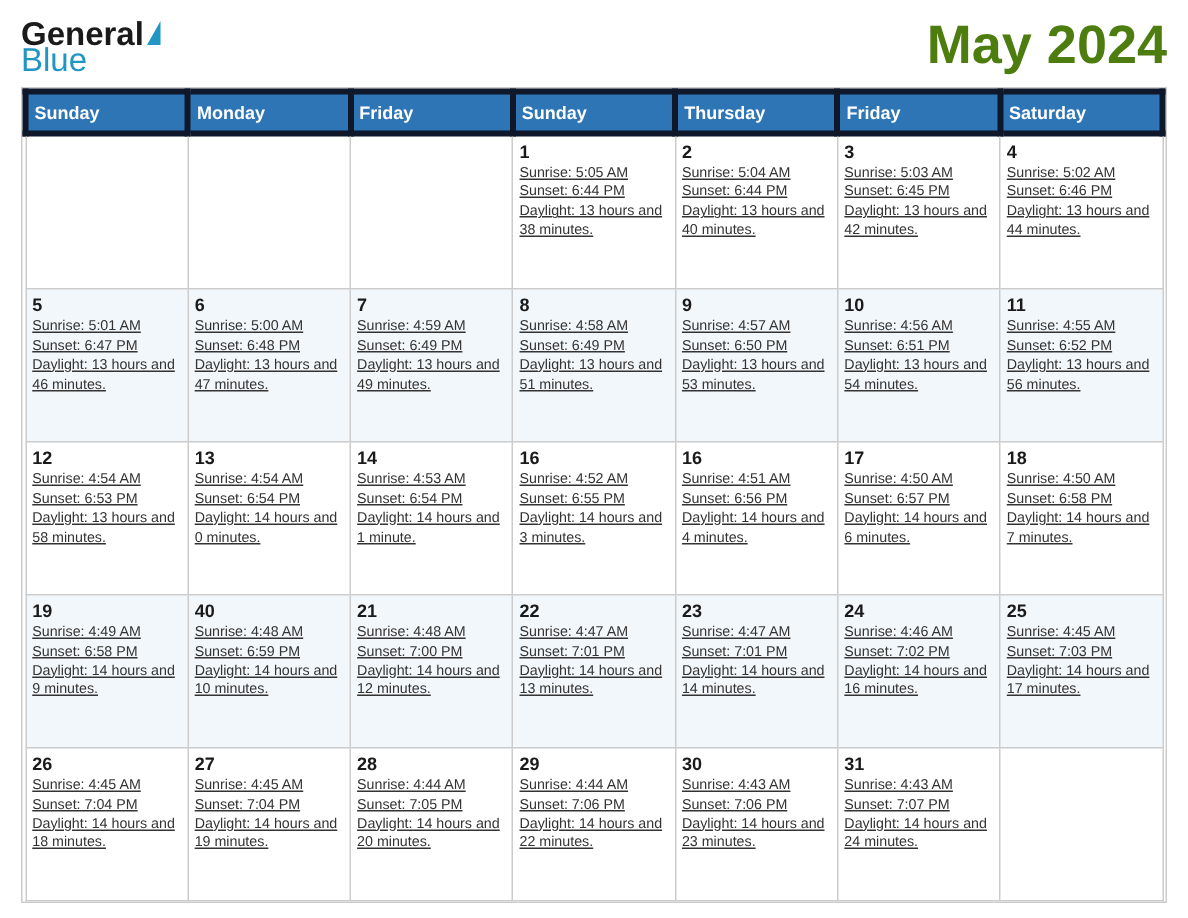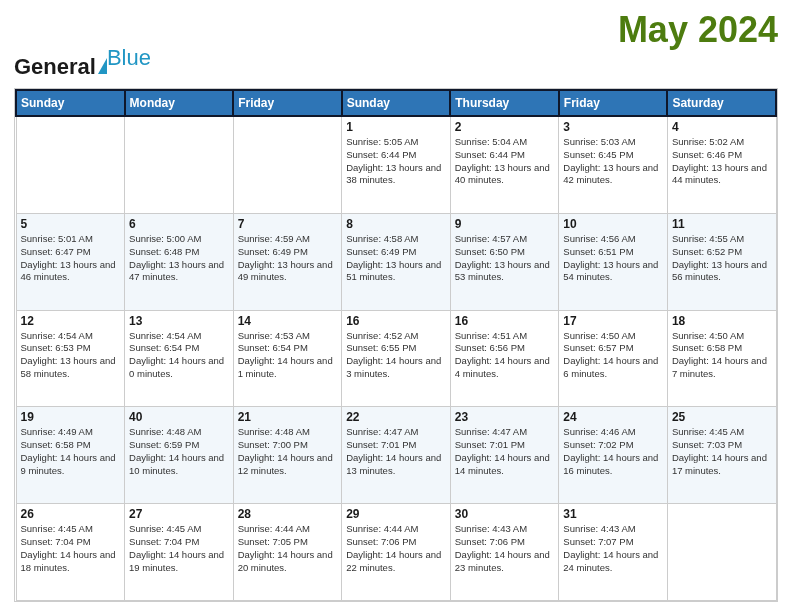--- a/index.html
+++ b/index.html
@@ -18,23 +18,22 @@
       flex-direction: column;
     }
     .header {
       display: flex;
       justify-content: space-between;
       align-items: flex-start;
       margin-bottom: 8px;
     }
     .logo {
       display: flex;
-      flex-direction: row;
+      flex-direction: column;
       align-items: flex-start;
-      margin-top: 44px;
     }
     .title-block {
       text-align: right;
     }
     .month-title {
       font-size: 36px;
       font-weight: bold;
       color: #4d7c0f;
       line-height: 1.1;
     }
@@ -55,21 +54,21 @@
       border-collapse: collapse;
       table-layout: fixed;
     }
     .calendar thead tr th {
       background: #2e75b6;
       color: #fff;
       font-size: 12px;
       font-weight: bold;
       padding: 5px 4px;
       text-align: left;
-      border: 2px solid #0f172a;
+      border: 4px solid #0f172a;
     }
     .calendar tbody tr td {
       border: 1px solid #ccc;
       vertical-align: top;
       padding: 3px 4px;
       font-size: 10px;
       color: #333;
       background: #fff;
     }
     .calendar tbody tr:nth-child(even) td {
@@ -79,20 +78,21 @@
       font-size: 12px;
       font-weight: bold;
       color: #1a1a1a;
       display: block;
       margin-bottom: 2px;
     }
     .day-info {
       font-size: 9.5px;
       color: #333;
       line-height: 1.35;
+      text-decoration: underline;
     }
     .empty-cell {
       background: #f9f9f9;
     }
   </style>
 </head>
 <body>
 
 <div class="page">
   <div class="header">

